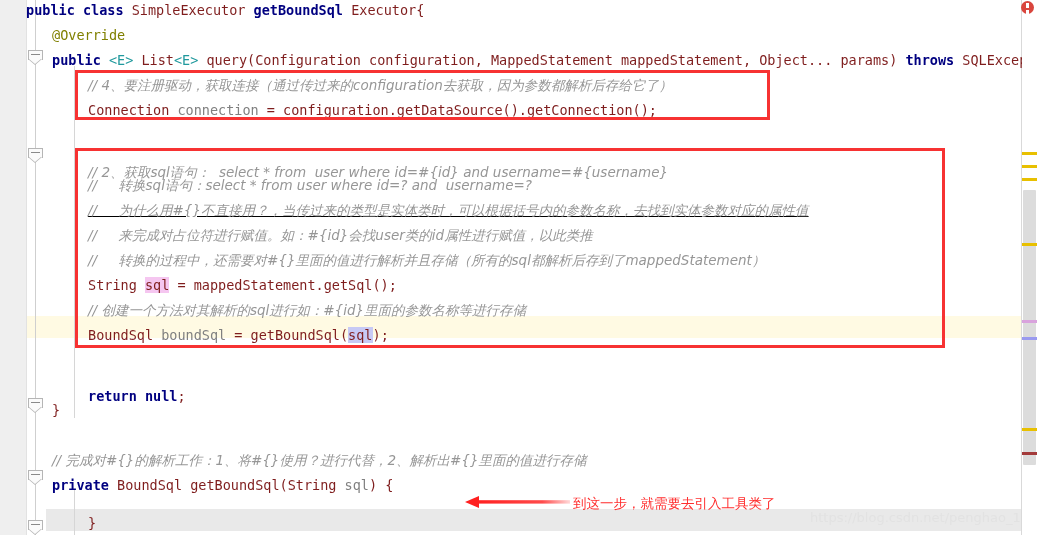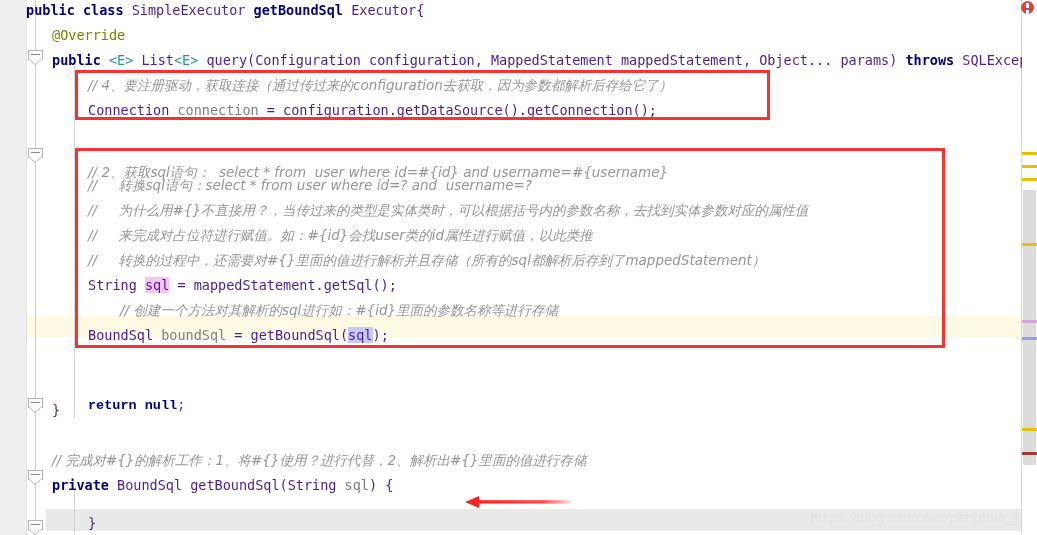--- a/index.html
+++ b/index.html
@@ -93,21 +93,21 @@
     position: absolute;
     left: 0;
     height: 21px;
     line-height: 21px;
     white-space: pre;
     font-size: 13.5px;
     font-family: "DejaVu Sans Mono", "Liberation Mono", monospace;
     color: #000000;
   }
   .kw       { color: #000080; font-weight: bold; }
-  .plain    { color: #4c1d95; }
+  .plain    { color: #7f1d1d; }
   .generic  { color: #20999d; }
   .annot    { color: #808000; }
   .field    { color: #808080; }
   .comment  { color: #969696; font-style: italic; font-family: "DejaVu Sans", "Liberation Sans", sans-serif; }
   .hl-pink  { background: #f5c6f0; }
   .hl-lav   { background: #c7c9f5; }
 
   
   .current-line {
     position: absolute;
@@ -249,27 +249,27 @@
   <div class="margin-guide" id="mg" style="left: 1021px;"></div>
 
   <div id="code">
       <div class="line" style="top: 0px; left: 26px;"><span class="kw">public class </span><span class="plain">SimpleExecutor </span><span class="kw">getBoundSql </span><span class="plain">Executor{</span></div>
       <div class="line" style="top: 25px; left: 52px;"><span class="annot">@Override</span></div>
       <div class="line" style="top: 50px; left: 52px;"><span class="kw">public </span><span class="generic">&lt;E&gt; </span><span class="plain">List</span><span class="generic">&lt;E&gt;</span><span class="plain"> query(Configuration configuration, MappedStatement mappedStatement, Object... params) </span><span class="kw">throws </span><span class="plain">SQLExcepti</span></div>
       <div class="line" style="top: 75px; left: 88px;"><span class="comment">// 4、要注册驱动，获取连接（通过传过来的configuration去获取，因为参数都解析后存给它了）</span></div>
       <div class="line" style="top: 100px; left: 88px;"><span class="plain">Connection </span><span class="field">connection</span><span class="plain"> = configuration.getDataSource().getConnection();</span></div>
       <div class="line" style="top: 162px; left: 88px;"><span class="comment">// 2、获取sql语句：  select * from  user where id=#{id} and username=#{username}</span></div>
       <div class="line" style="top: 175px; left: 88px;"><span class="comment">//     转换sql语句：select * from user where id=? and  username=?</span></div>
-      <div class="line" style="top: 200px; left: 88px;"><span class="comment">//     为什么用#{}不直接用？，当传过来的类型是实体类时，可以根据括号内的参数名称，去找到实体参数对应的属性值</span></div>
+      <div class="line" style="top: 200px; left: 88px; text-decoration: underline;"><span class="comment">//     为什么用#{}不直接用？，当传过来的类型是实体类时，可以根据括号内的参数名称，去找到实体参数对应的属性值</span></div>
       <div class="line" style="top: 225px; left: 88px;"><span class="comment">//     来完成对占位符进行赋值。如：#{id}会找user类的id属性进行赋值，以此类推</span></div>
       <div class="line" style="top: 250px; left: 88px;"><span class="comment">//     转换的过程中，还需要对#{}里面的值进行解析并且存储（所有的sql都解析后存到了mappedStatement）</span></div>
       <div class="line" style="top: 275px; left: 88px;"><span class="plain">String </span><span class="plain hl-pink">sql</span><span class="plain"> = mappedStatement.getSql();</span></div>
-      <div class="line" style="top: 300px; left: 88px; margin-left: 32px;"><span class="comment">// 创建一个方法对其解析的sql进行如：#{id}里面的参数名称等进行存储</span></div>
+      <div class="line" style="top: 300px; left: 88px;"><span class="comment">// 创建一个方法对其解析的sql进行如：#{id}里面的参数名称等进行存储</span></div>
       <div class="line" style="top: 325px; left: 88px;"><span class="plain">BoundSql </span><span class="field">boundSql</span><span class="plain"> = getBoundSql(</span><span class="plain hl-lav">sql</span><span class="plain">);</span></div>
-      <div class="line" style="top: 395px; left: 88px; font-family: Liberation Mono, monospace;"><span class="kw">return null</span><span class="plain">;</span></div>
+      <div class="line" style="top: 386px; left: 88px;"><span class="kw">return null</span><span class="plain">;</span></div>
       <div class="line" style="top: 400px; left: 52px;"><span class="plain">}</span></div>
       <div class="line" style="top: 450px; left: 52px; text-align: right;"><span class="comment">// 完成对#{}的解析工作：1、将#{}使用？进行代替，2、解析出#{}里面的值进行存储</span></div>
       <div class="line" style="top: 475px; left: 52px;"><span class="kw">private </span><span class="plain">BoundSql getBoundSql(String </span><span class="field">sql</span><span class="plain">) {</span></div>
       <div class="line" style="top: 513px; left: 88px;"><span class="plain">}</span></div>
     </div>
 
   <div id="boxes">
       <div class="redbox" style="left: 75px; top: 70px; width: 695px; height: 50px;"></div>
       <div class="redbox" style="left: 75px; top: 148px; width: 870px; height: 200px;"></div>
     </div>
@@ -281,20 +281,21 @@
           <stop offset="0%" stop-color="#ff2020"></stop>
           <stop offset="70%" stop-color="#ff4b4b"></stop>
           <stop offset="100%" stop-color="#ffd9d9"></stop>
         </linearGradient>
       </defs>
       <polygon points="0,8 14,2 14,14" fill="#ff2020"></polygon>
       <rect x="13" y="6.2" width="92" height="3.4" fill="url(#ag)"></rect>
     </svg>
   </div>
 
+  <div class="note-text" id="note" style="left: 573px; top: 495px;">到这一步，就需要去引入工具类了</div>
 
   <div class="watermark" id="wm" style="left: 810px; top: 510px;">https://blog.csdn.net/penghao_1</div>
 
   <div class="marker-rail">
     <div class="err-badge"></div>
     <div class="scroll-thumb" id="thumb" style="top: 190px; height: 275px;"></div>
     <div id="markers">
         <div class="marker" style="top: 152px; background: rgb(232, 192, 0);"></div>
         <div class="marker" style="top: 165px; background: rgb(232, 192, 0);"></div>
         <div class="marker" style="top: 178px; background: rgb(232, 192, 0);"></div>

